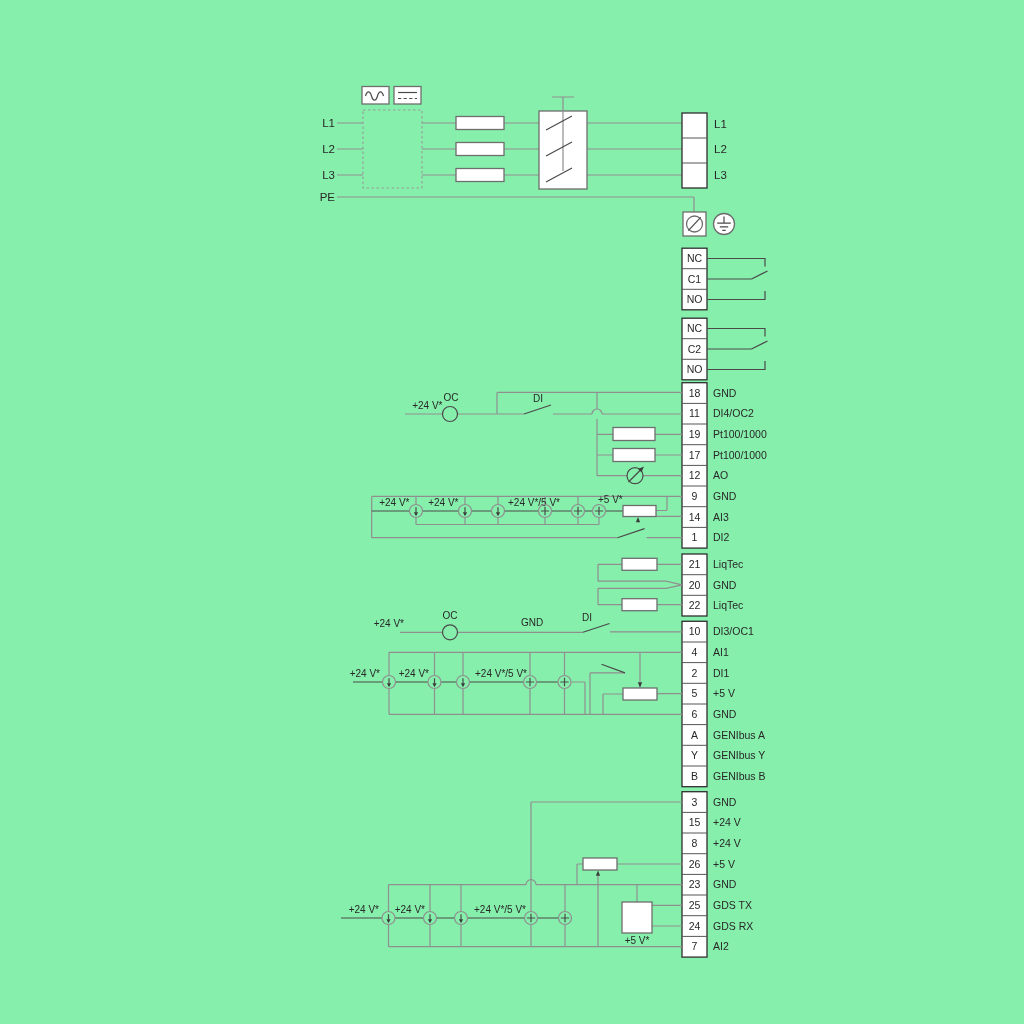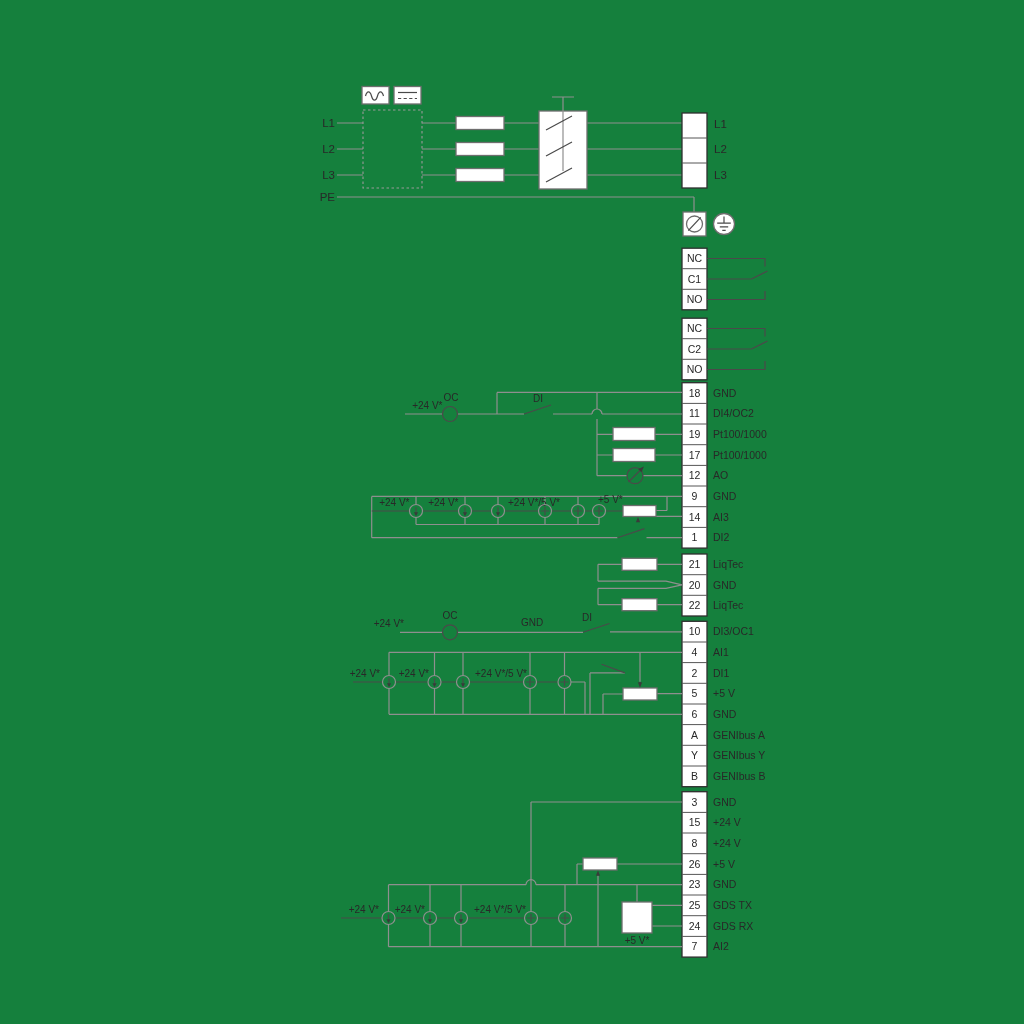--- a/index.html
+++ b/index.html
@@ -1,16 +1,16 @@
 <!DOCTYPE html>
 <html><head>
 <meta charset="utf-8">
 <style>
   html,body{margin:0;padding:0;background:#ffffff;}
-  .stage{width:1024px;height:1024px;position:relative;background:#15803d;}
+  .stage{width:1024px;height:1024px;position:relative;background:#86efac;}
   svg text{font-family:"Liberation Sans","DejaVu Sans",sans-serif;fill:#282828;}
   .num{font-size:10.5px;text-anchor:middle;}
   .lbl{font-size:10.5px;text-anchor:start;}
   .big{font-size:11.5px;}
   .end{text-anchor:end;}
   .mid{text-anchor:middle;}
   .wl{font-size:10px;}
   .w{stroke:#8f8f8f;stroke-width:1.2;fill:none;}
   .d{stroke:#4a4a4a;stroke-width:1.2;fill:none;}
   .b{stroke:#2f2f2f;stroke-width:1.3;fill:#ffffff;}

